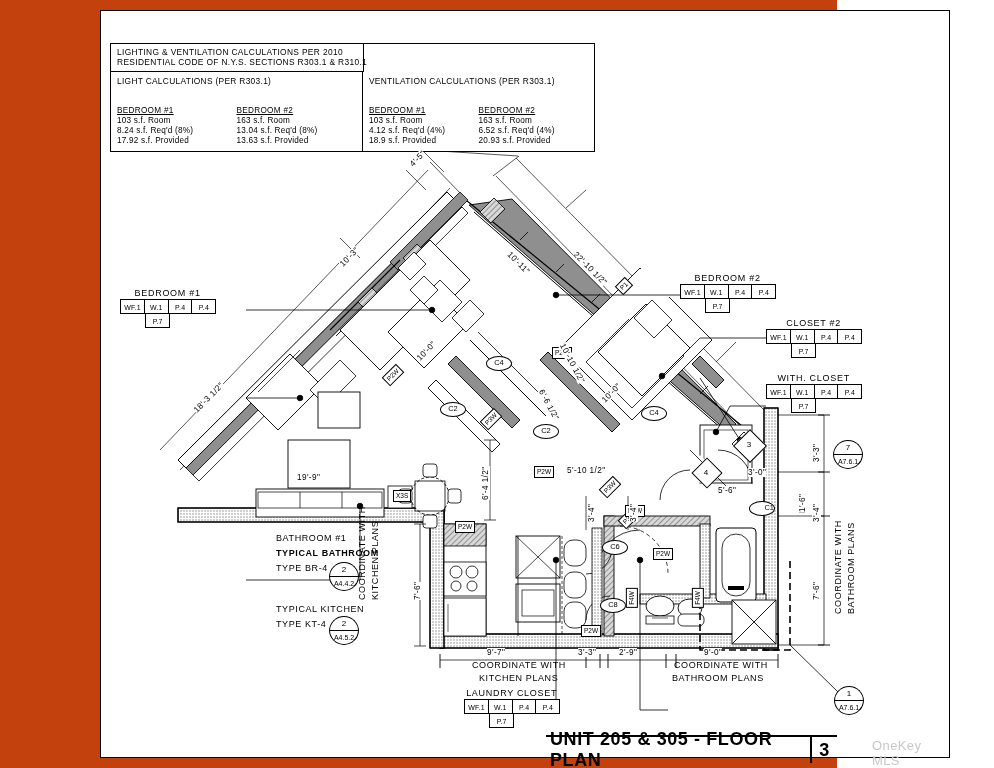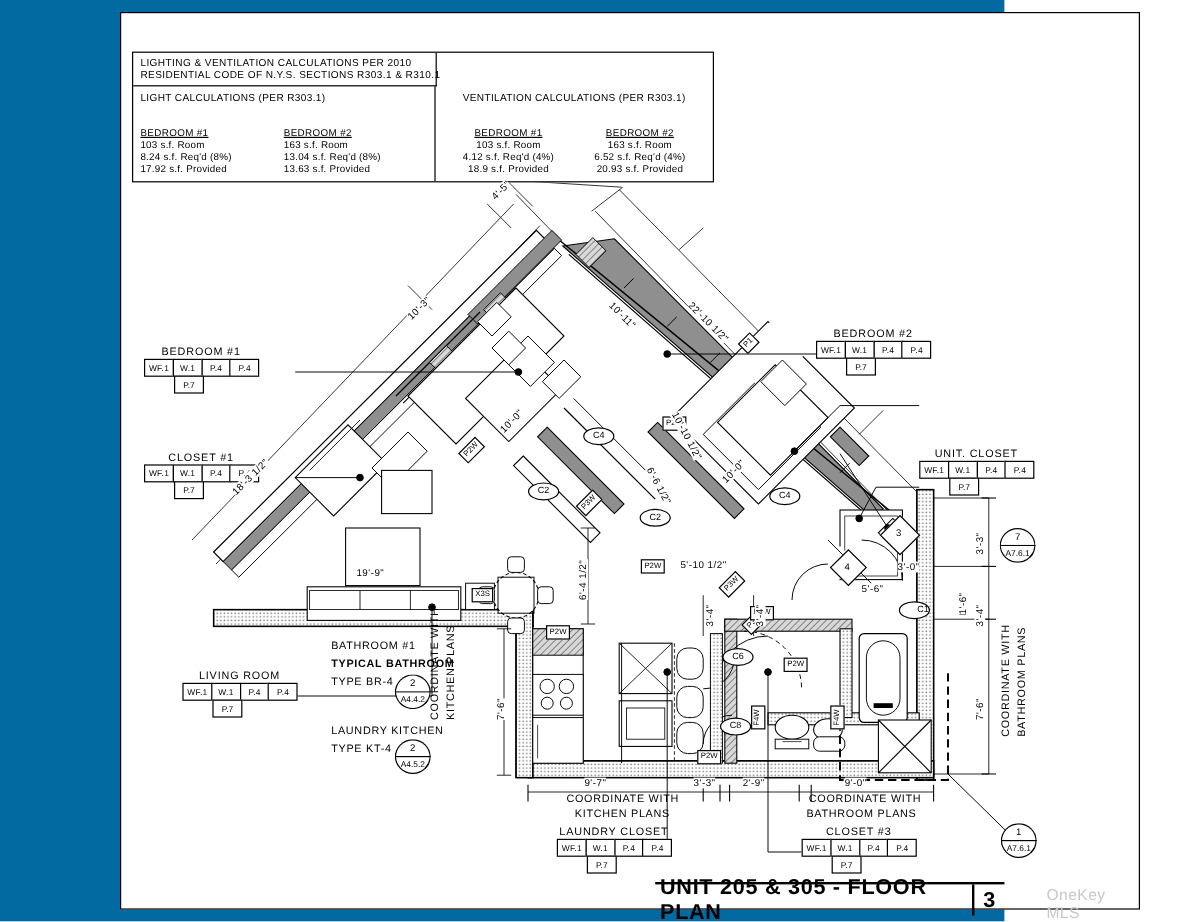--- a/index.html
+++ b/index.html
@@ -1,33 +1,33 @@
 <!DOCTYPE html>
 <html><head>
 <meta charset="utf-8">
 <style>
   html,body{margin:0;padding:0;background:#ffffff;}
   body{width:994px;height:768px;overflow:hidden;
        font-family:"Liberation Sans", sans-serif;color:#000;}
-  #sheet{position:relative;width:837px;height:768px;background:#0369a1;}
+  #sheet{position:relative;width:837px;height:768px;background:#c2410c;}
 
   
   .page-border{position:absolute;left:100px;top:10px;width:850px;height:748px;
       border:1.5px solid #000;background:#fff;box-sizing:border-box;}
 
   
   .calc-box{position:absolute;left:110px;top:43px;width:485px;border:1.6px solid #000;
       background:#fff;box-sizing:border-box;}
   .calc-head{border-bottom:1.6px solid #000;padding:3px 5px 3px 6px;width:253px;
       box-sizing:border-box;border-right:1.6px solid #000;}
   .calc-head div{font-size:8.4px;letter-spacing:.35px;line-height:10.4px;white-space:nowrap;}
   .calc-body{display:flex;}
   .calc-col{padding:4px 6px 5px 6px;box-sizing:border-box;}
   .calc-col.left{width:253px;border-right:1.6px solid #000;}
-  .calc-col.right{width:232px;text-align:center;}
+  .calc-col.right{width:232px;}
   .calc-title{font-size:8.4px;letter-spacing:.3px;margin-bottom:20px;white-space:nowrap;}
   .calc-pair{display:flex;}
   .calc-sub{width:50%;}
   .calc-sub .hdr{font-size:8.2px;text-decoration:underline;letter-spacing:.3px;margin-bottom:1px;}
   .calc-sub .ln{font-size:8.2px;line-height:10.2px;letter-spacing:.2px;white-space:nowrap;}
 
   
   .tag-group{position:absolute;}
   .tag-caption{font-size:9px;letter-spacing:.7px;text-align:center;margin-bottom:1px;
       white-space:nowrap;}
@@ -437,109 +437,83 @@
       <div class="tag">W.1</div>
       <div class="tag">P.4</div>
       <div class="tag">P.4</div>
     </div>
     <div class="tag-row2">
         <div class="spacer"></div>
       <div class="tag-sub">P.7</div>
       </div>
   </div>
 
-  <div class="tag-group" style="left:120px;top:376px;">
-    <div class="tag-caption">CLOSET #1</div>
+
+
+  <div class="tag-group" style="left:680px;top:273px;">
+    <div class="tag-caption">BEDROOM #2</div>
     <div class="tag-row">
       <div class="tag">WF.1</div>
       <div class="tag">W.1</div>
       <div class="tag">P.4</div>
       <div class="tag">P.4</div>
     </div>
     <div class="tag-row2">
         <div class="spacer"></div>
       <div class="tag-sub">P.7</div>
       </div>
   </div>
 
-  <div class="tag-group" style="left:152px;top:558px;">
-    <div class="tag-caption">LIVING ROOM</div>
+  <div class="tag-group" style="left:766px;top:318px;">
+    <div class="tag-caption">CLOSET #2</div>
     <div class="tag-row">
       <div class="tag">WF.1</div>
       <div class="tag">W.1</div>
       <div class="tag">P.4</div>
       <div class="tag">P.4</div>
     </div>
     <div class="tag-row2">
         <div class="spacer"></div>
       <div class="tag-sub">P.7</div>
       </div>
   </div>
 
-  <div class="tag-group" style="left:680px;top:273px;">
-    <div class="tag-caption">BEDROOM #2</div>
+  <div class="tag-group" style="left:766px;top:373px;">
+    <div class="tag-caption">WITH. CLOSET</div>
     <div class="tag-row">
       <div class="tag">WF.1</div>
       <div class="tag">W.1</div>
       <div class="tag">P.4</div>
       <div class="tag">P.4</div>
     </div>
     <div class="tag-row2">
         <div class="spacer"></div>
       <div class="tag-sub">P.7</div>
       </div>
   </div>
 
-
-  <div class="tag-group" style="left:766px;top:373px;">
-    <div class="tag-caption">UNIT. CLOSET</div>
+  <div class="tag-group" style="left:464px;top:688px;">
+    <div class="tag-caption">LAUNDRY CLOSET</div>
     <div class="tag-row">
       <div class="tag">WF.1</div>
       <div class="tag">W.1</div>
       <div class="tag">P.4</div>
       <div class="tag">P.4</div>
     </div>
     <div class="tag-row2">
         <div class="spacer"></div>
       <div class="tag-sub">P.7</div>
       </div>
   </div>
 
-  <div class="tag-group" style="left:464px;top:688px;">
-    <div class="tag-caption">LAUNDRY CLOSET</div>
-    <div class="tag-row">
-      <div class="tag">WF.1</div>
-      <div class="tag">W.1</div>
-      <div class="tag">P.4</div>
-      <div class="tag">P.4</div>
-    </div>
-    <div class="tag-row2">
-        <div class="spacer"></div>
-      <div class="tag-sub">P.7</div>
-      </div>
-  </div>
-
-  <div class="tag-group" style="left:668px;top:688px;">
-    <div class="tag-caption">CLOSET #3</div>
-    <div class="tag-row">
-      <div class="tag">WF.1</div>
-      <div class="tag">W.1</div>
-      <div class="tag">P.4</div>
-      <div class="tag">P.4</div>
-    </div>
-    <div class="tag-row2">
-        <div class="spacer"></div>
-      <div class="tag-sub">P.7</div>
-      </div>
-  </div>
 
   <div class="note" style="left:276px;top:533px;">BATHROOM #1</div>
   <div class="note" style="left:276px;top:548px;font-weight:bold;">TYPICAL BATHROOM</div>
   <div class="note" style="left:276px;top:563px;">TYPE BR-4</div>
-  <div class="note" style="left:276px;top:604px;">LAUNDRY KITCHEN</div>
+  <div class="note" style="left:276px;top:604px;">TYPICAL KITCHEN</div>
   <div class="note" style="left:276px;top:619px;">TYPE KT-4</div>
 
   <div class="note" style="left:472px;top:660px;">COORDINATE WITH</div>
   <div class="note" style="left:479px;top:673px;">KITCHEN PLANS</div>
   <div class="note" style="left:674px;top:660px;">COORDINATE WITH</div>
   <div class="note" style="left:672px;top:673px;">BATHROOM PLANS</div>
 
   <div class="note" style="left:357px;top:600px;transform:rotate(-90deg);transform-origin:0 0;">COORDINATE WITH</div>
   <div class="note" style="left:370px;top:600px;transform:rotate(-90deg);transform-origin:0 0;">KITCHEN PLANS</div>
   <div class="note" style="left:833px;top:614px;transform:rotate(-90deg);transform-origin:0 0;">COORDINATE WITH</div>

